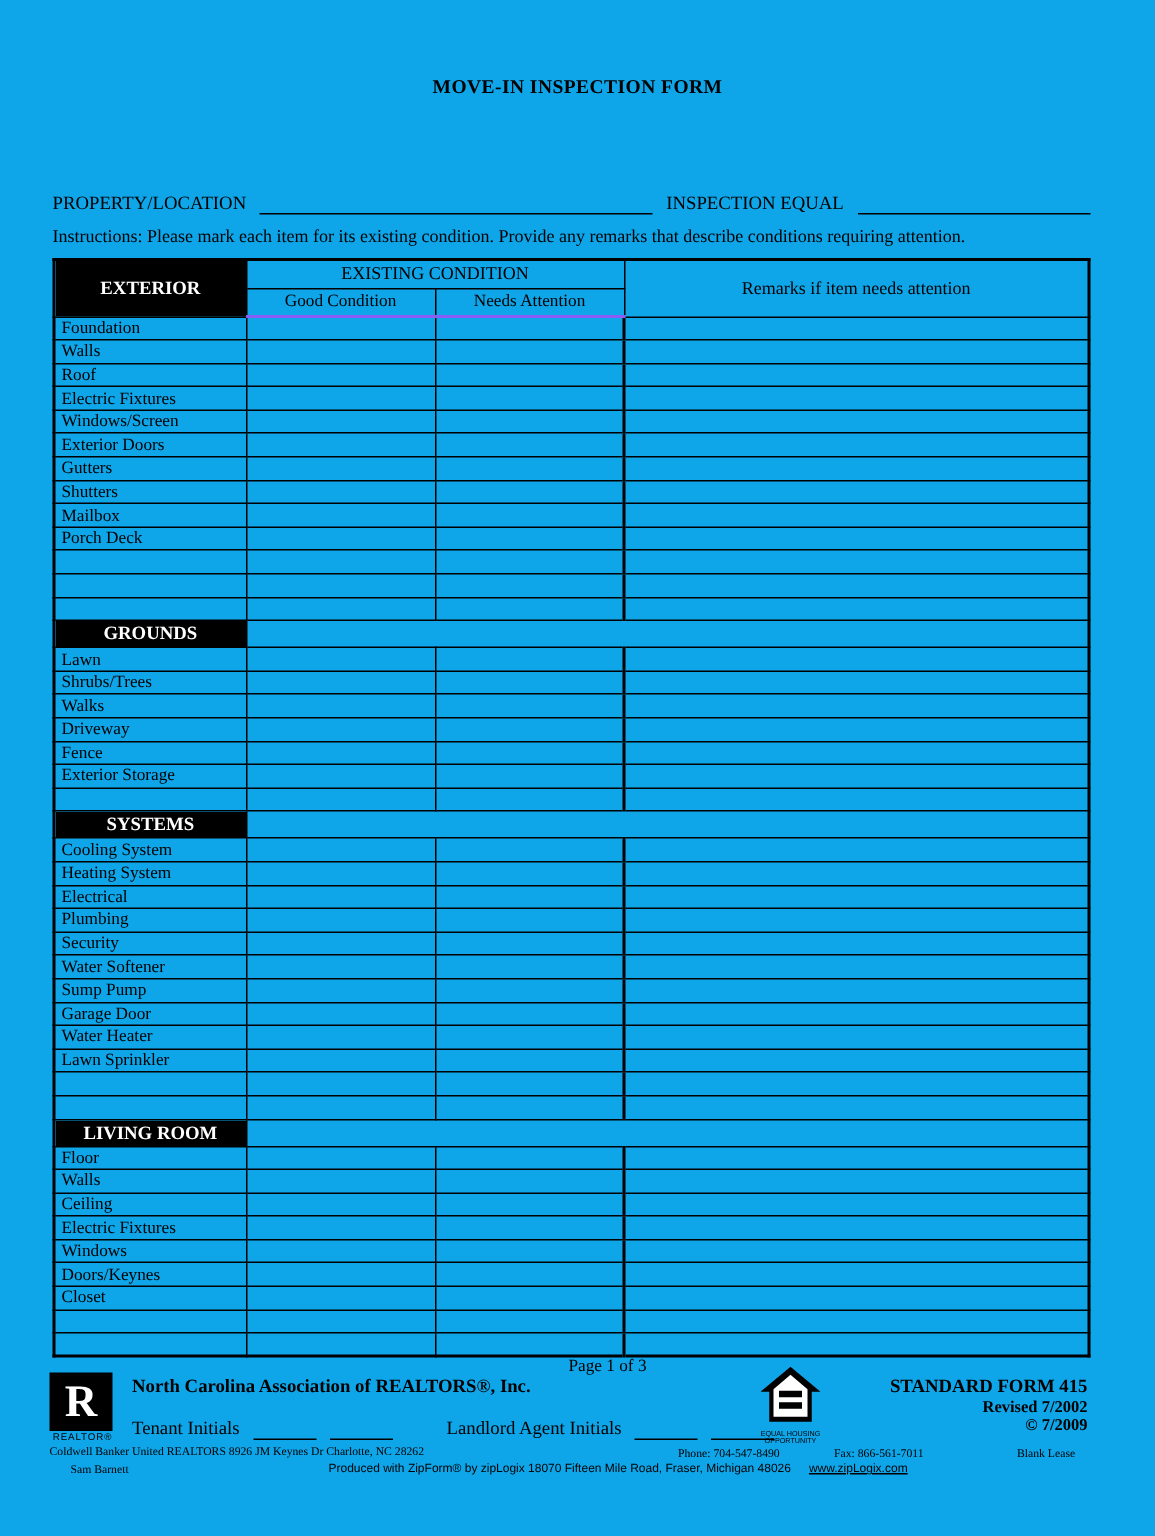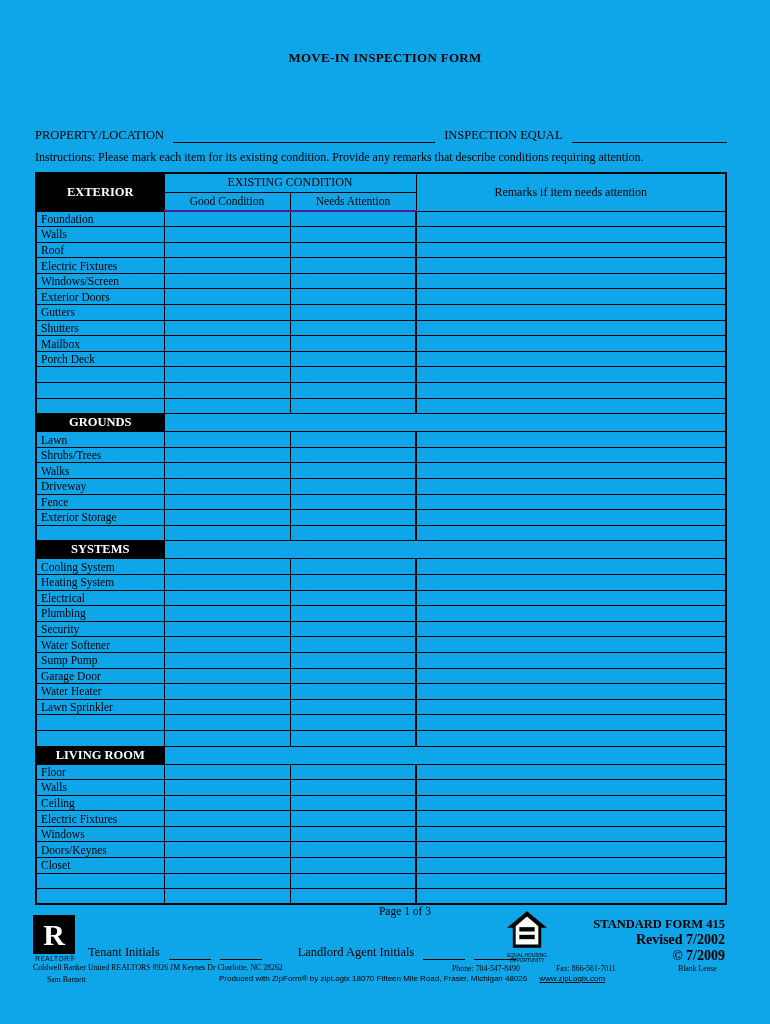--- a/index.html
+++ b/index.html
@@ -36,21 +36,21 @@
   table.inspection {
     position: absolute; top: 172px; left: 35px;
     width: 690px; border-collapse: collapse; table-layout: fixed;
     border: 2px solid #000;
   }
   table.inspection td, table.inspection th {
     border: 1px solid #000; padding: 0 4px; overflow: hidden;
     font-weight: normal;
   }
   thead tr.h1 th { height: 19px; }
-  thead tr.h2 th { height: 19px; border-bottom: 2px solid #4c1d95; }
+  thead tr.h2 th { height: 19px; border-bottom: 2px solid #8b5cf6; }
   .black-cell {
     background: #000; color: #fff; font-weight: bold !important;
     text-align: center; font-size: 12.5px;
   }
   th.cond-header { font-size: 12px; margin-top: 33px; }
   th.sub-header { text-align: center; font-size: 11.5px; }
   th.remarks-header { text-align: center; font-size: 12px; font-weight: bold; border-left: 2px solid #000; }
   .item-row td { height: 15.6px; font-size: 11.5px; }
   .item-row td:nth-child(4) { border-left: 2px solid #000; }
   .section-row td { height: 18px; }
@@ -89,21 +89,21 @@
   .eho-logo { position: absolute; top: 911px; left: 506px; width: 42px; text-align: center; }
   .eho-caption {
     display: block; font-family: "Liberation Sans", sans-serif;
     font-size: 4.8px; line-height: 5px; margin-top: 1px;
   }
   .form-id {
     position: absolute; top: 917px; right: 45px;
     text-align: right; font-weight: bold;
   }
   .form-id .line1 { font-size: 12.5px; }
-  .form-id .line2, .form-id .line3 { font-size: 14px; }
+  .form-id .line2, .form-id .line3 { font-size: 11px; }
   .office-line { position: absolute; top: 963px; left: 33px; font-size: 7.8px; }
   .phone-line { position: absolute; top: 964px; left: 452px; font-size: 7.8px; }
   .fax-line { position: absolute; top: 964px; left: 556px; font-size: 7.8px; }
   .blank-lease { position: absolute; top: 964px; left: 678px; font-size: 7.8px; }
   .agent-line { position: absolute; top: 975px; left: 47px; font-size: 7.8px; }
   .produced-line {
     position: absolute; top: 974px; left: 195px;
     font-family: "Liberation Sans", sans-serif; font-size: 8px;
     display: flex; gap: 12px; align-items: center; padding-left: 24px;
   }
@@ -405,20 +405,21 @@
       </tbody>
   </table>
 
   <div class="page-num">Page 1 of 3</div>
 
   <div class="realtor-logo">
     <div class="realtor-box">R</div>
     <span class="realtor-text">REALTOR®</span>
   </div>
 
+  <div class="association">North Carolina Association of REALTORS®, Inc.</div>
 
   <div class="initials-row">
     <span>Tenant Initials</span>
     <span class="init-line"></span>
     <span class="init-line"></span>
     <span class="init-gap"></span>
     <span>Landlord Agent Initials</span>
     <span class="init-line"></span>
     <span class="init-line"></span>
   </div>

